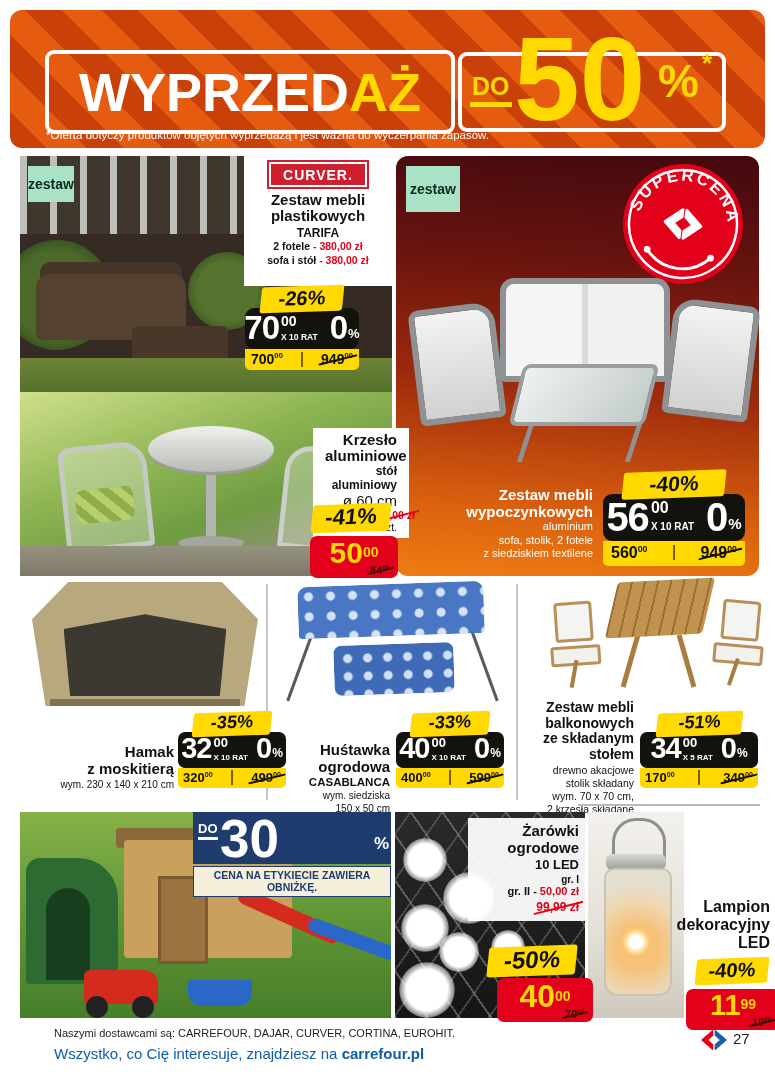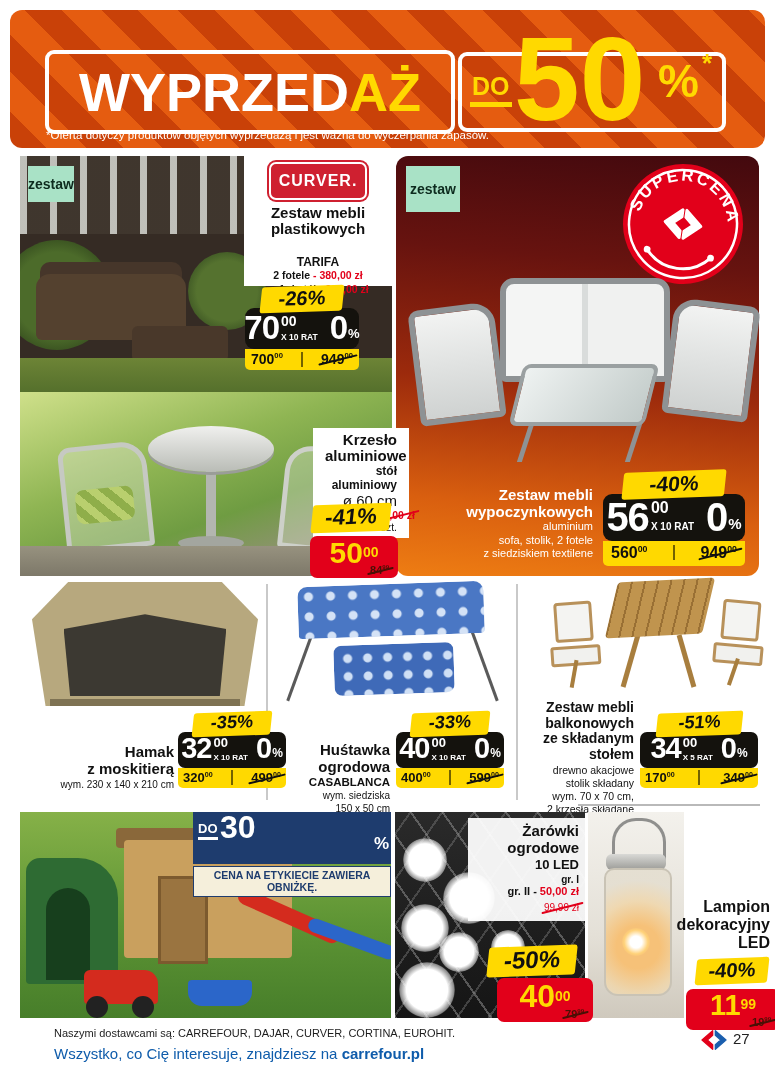--- a/index.html
+++ b/index.html
@@ -94,25 +94,25 @@
   .g-chair-r{position:absolute;left:262px;top:56px;width:80px;height:94px;border:5px solid #cdd0c9;
              border-radius:26px 12px 4px 4px;background:rgba(235,237,230,.35);transform:rotate(6deg);}
   .g-cushion{position:absolute;left:56px;top:96px;width:58px;height:34px;border-radius:8px;
              background:repeating-linear-gradient(45deg,#b9cf6e 0 8px,#8fae4a 8px 16px);transform:rotate(-6deg);}
   .g-floor{position:absolute;left:0;bottom:0;width:100%;height:30px;
            background:linear-gradient(180deg,#97927f,#7d7869);}
 
   
   .wcard{position:absolute;background:#fff;z-index:2;}
   #card-tarifa{left:244px;top:156px;width:148px;height:130px;padding:6px 6px 0;box-sizing:border-box;text-align:center;}
-  .curver{width:98px;height:38px;margin:0 auto 5px;background:#cf2030;color:#fff;border-radius:7px;
-          display:flex;align-items:center;justify-content:center;font-weight:700;font-size:16px;
+  .curver{width:98px;height:25px;margin:0 auto 5px;background:#cf2030;color:#fff;border-radius:0;
+          display:flex;align-items:center;justify-content:center;font-weight:700;font-size:14px;
           letter-spacing:1px;box-shadow:inset 0 0 0 2px #fff,0 0 0 2px #cf2030;}
   .tname{font-size:15px;font-weight:700;line-height:1.08;}
-  .tmodel{font-size:12px;font-weight:700;margin-top:18px;}
+  .tmodel{font-size:12px;font-weight:700;margin-top:2px;}
   .tdesc{font-size:10.5px;line-height:1.18;}
   .toffer{font-size:10.5px;font-weight:700;line-height:1.25;white-space:nowrap;}
 
   #card-krzeslo{left:313px;top:428px;width:96px;padding:4px 12px 5px;box-sizing:border-box;text-align:right;}
   #card-krzeslo .tname{font-size:15px;}
   #card-krzeslo .sub{font-size:12px;font-weight:700;}
   #card-krzeslo .dim{font-size:15px;}
   #card-krzeslo .offer{font-size:10.5px;font-weight:700;white-space:nowrap;}
   #card-krzeslo .per{font-size:10.5px;}
 
@@ -194,38 +194,38 @@
   .toy-wheel1{position:absolute;left:66px;top:184px;width:22px;height:22px;background:#222;border-radius:50%;}
   .toy-wheel2{position:absolute;left:112px;top:184px;width:22px;height:22px;background:#222;border-radius:50%;}
   .toy-barrow{position:absolute;left:168px;top:168px;width:64px;height:26px;background:#2b66c9;border-radius:4px 4px 14px 14px;}
 
   #zab-banner{position:absolute;left:193px;top:812px;width:198px;z-index:3;}
   .zab-top{display:flex;height:52px;}
   .zab-left{flex:1.3;background:#f5efdb;color:#1e3c6e;font-weight:700;text-align:right;
             font-size:13px;line-height:1.26;padding:4px 6px 0 2px;}
   .zab-right{flex:1;background:#1e3c6e;color:#fff;position:relative;overflow:visible;}
   .zab-do{position:absolute;left:5px;top:9px;font-size:13px;font-weight:700;border-bottom:3px solid #fff;padding-bottom:1px;}
-  .zab-30{position:absolute;left:27px;top:-2px;font-size:32px;font-weight:700;line-height:1.1;}
+  .zab-30{position:absolute;left:27px;top:-2px;font-size:53px;font-weight:700;line-height:1.1;}
   .zab-pct{position:absolute;right:2px;top:22px;font-size:17px;font-weight:700;}
   .zab-note{margin-top:2px;background:#f5efdb;color:#1e3c6e;border:1px solid #1e3c6e;
             font-weight:700;font-size:10.5px;text-align:center;padding:2px 0 3px;}
 
   #photo-bulbs{left:395px;top:812px;width:190px;height:206px;overflow:hidden;background:
     repeating-linear-gradient(55deg,rgba(150,150,150,.5) 0 2px,transparent 2px 26px),
     repeating-linear-gradient(-55deg,rgba(120,120,120,.45) 0 2px,transparent 2px 26px),
     linear-gradient(180deg,#2a2a2a,#151515);}
   .bulb{position:absolute;border-radius:50%;
     background:radial-gradient(circle,#ffffff 0 52%,rgba(255,255,255,.5) 68%,transparent 72%);}
   #card-bulbs{left:468px;top:818px;width:117px;background:rgba(255,255,255,.94);
               padding:5px 6px 6px;box-sizing:border-box;text-align:right;z-index:2;}
   #card-bulbs .rname{font-size:15px;}
   #card-bulbs .n3{font-size:13px;font-weight:700;}
   #card-bulbs .gr1{font-size:10px;font-weight:700;margin-top:2px;}
   #card-bulbs .gr2{font-size:11px;white-space:nowrap;}
-  #card-bulbs .grold{font-size:10px;font-weight:400;}
+  #card-bulbs .grold{font-size:12px;font-weight:700;}
 
   #photo-lampion{left:588px;top:812px;width:96px;height:206px;overflow:hidden;
     background:linear-gradient(180deg,#f3f1ec 0%,#e4e0d7 60%,#cfc9bd 100%);}
   .jar-handle{position:absolute;left:24px;top:6px;width:48px;height:40px;border:3px solid #8f8f8d;
               border-bottom:none;border-radius:24px 24px 0 0;}
   .jar-lid{position:absolute;left:18px;top:42px;width:60px;height:16px;border-radius:6px;
            background:linear-gradient(180deg,#d9d9d6,#9b9b97);}
   .jar-glass{position:absolute;left:16px;top:56px;width:64px;height:124px;border-radius:10px 10px 14px 14px;
     background:radial-gradient(circle at 50% 62%,#f6c178 0 26%,rgba(240,214,170,.85) 55%,rgba(228,222,208,.9) 80%);
     border:2px solid #c9c3b5;}

